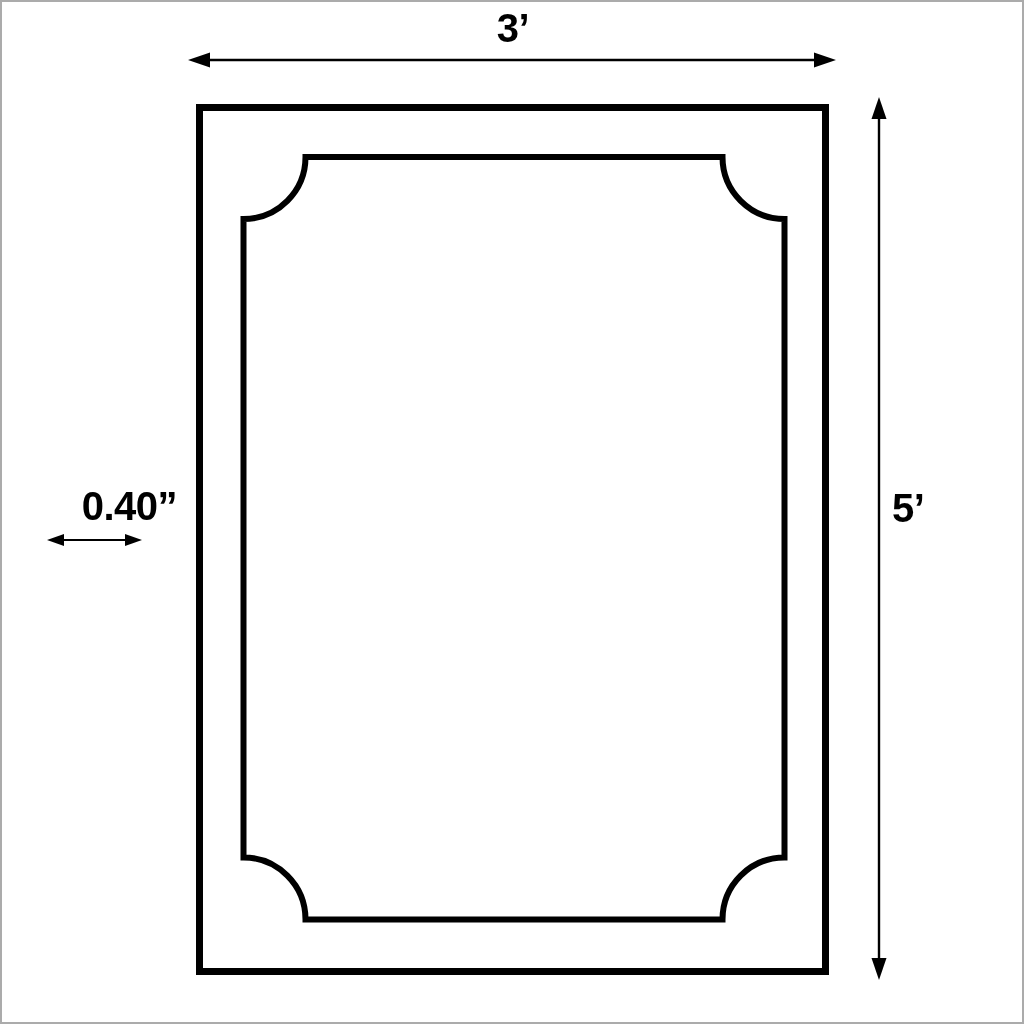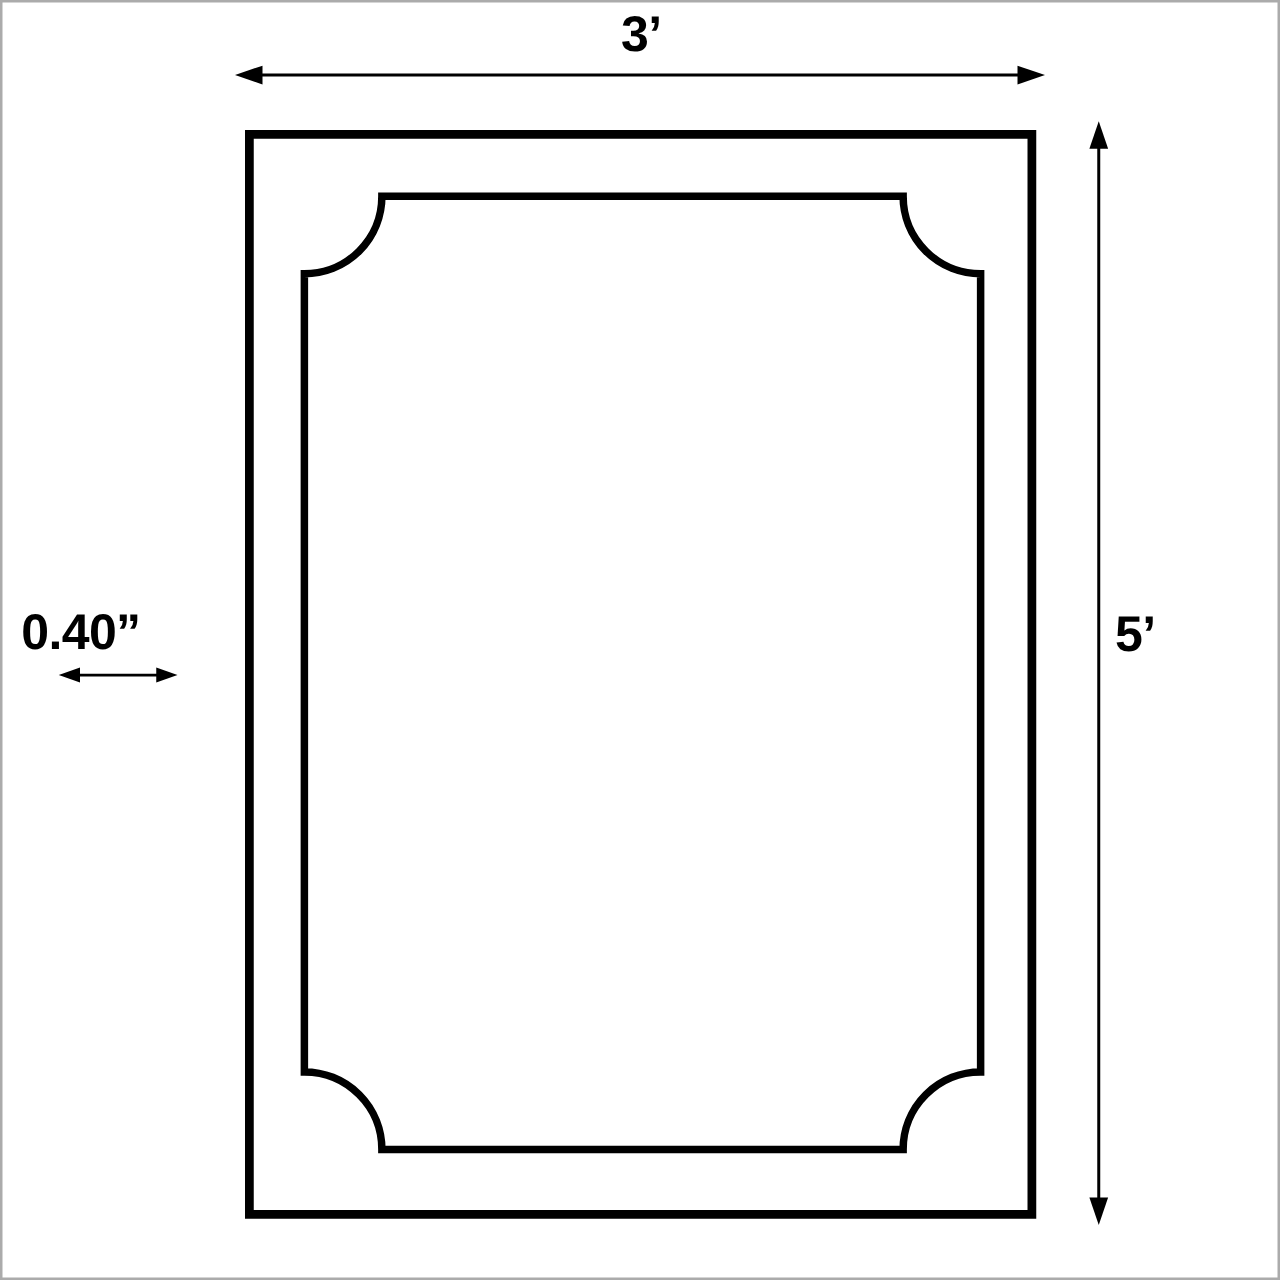--- a/index.html
+++ b/index.html
@@ -40,21 +40,21 @@
     text-align: center;
   }
   .label-height {
     left: 890px;
     top: 486px;
   }
   .label-thickness {
     left: 15px;
     top: 484px;
     width: 160px;
-    text-align: left;
+    text-align: right;
   }
 </style>
 </head>
 <body>
 
 <div class="canvas">
 
   <svg class="diagram-svg" viewBox="0 0 1024 1024">
 
     <rect x="197.5" y="105.5" width="626" height="864" fill="none" stroke="#000000" stroke-width="7"></rect>

